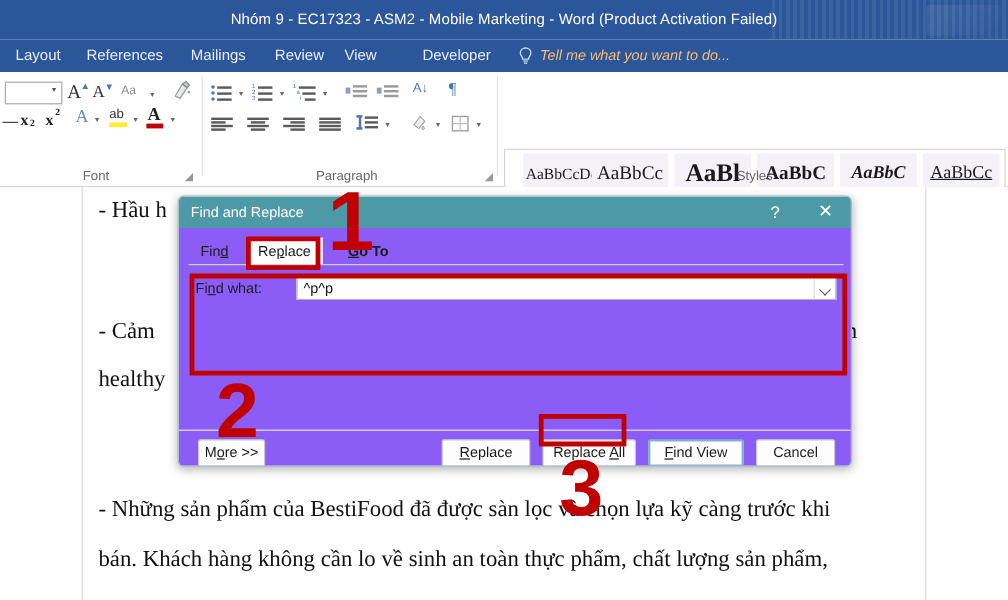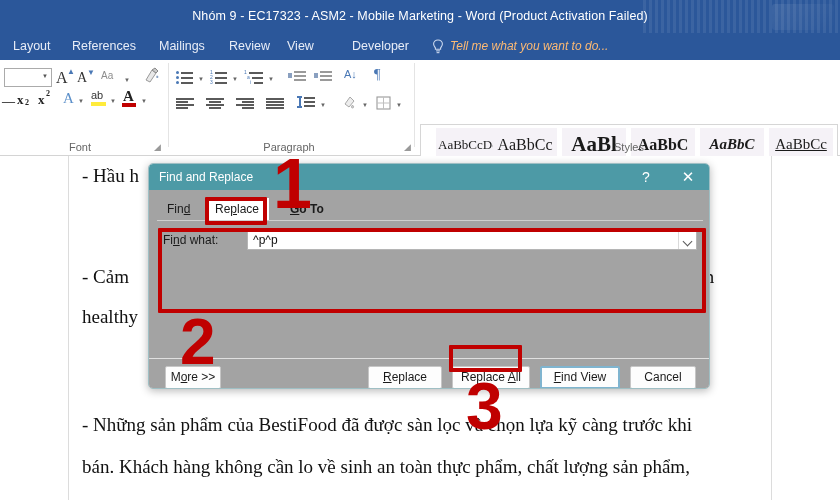--- a/index.html
+++ b/index.html
@@ -169,21 +169,21 @@
     line-height: 26px; text-align: center; font-size: 14px; color: #fff;
     cursor: default;
   }
   .dlg-close {
     position: absolute; right: 8px; top: 0; width: 30px; height: 26px;
     line-height: 26px; text-align: center; font-size: 15px; color: #fff;
     cursor: default;
   }
   .dlg-body {
     position: absolute; left: 0; top: 26px; width: 562px; height: 200px;
-    background: #a3a3a3;
+    background: #8b5cf6;
   }
   .tabrow {
     position: absolute; left: 8px; top: 8px; height: 22px;
   }
   .dtab {
     position: absolute; top: 0; height: 22px; line-height: 22px;
     font-size: 12px; color: #1a1a1a; padding: 0 10px; white-space: nowrap;
     background: transparent; cursor: default;
   }
   .dtab.active { background: #ffffff; }

